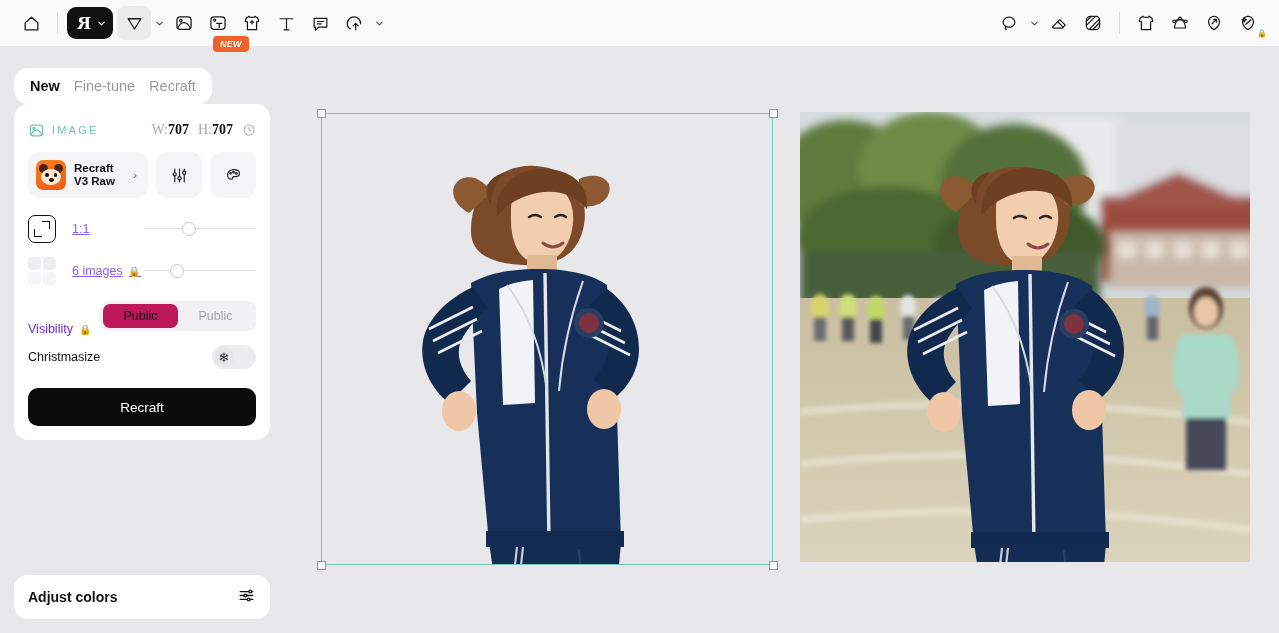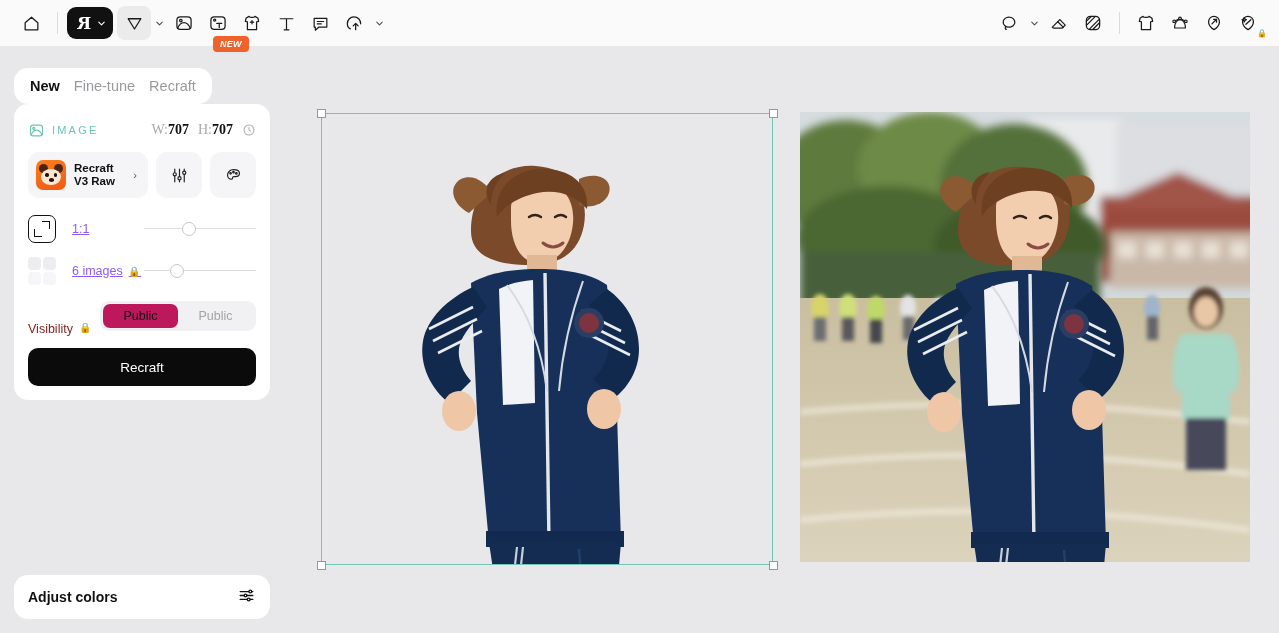--- a/index.html
+++ b/index.html
@@ -161,21 +161,21 @@
   }
   .slider .knob {
     position: absolute; top: 2px; width: 14px; height: 14px;
     border-radius: 50%; background: #fff; border: 1.3px solid #C7C7CC;
   }
 
   .vis-row {
     display: flex; align-items: center; padding: 0 14px;
     height: 32px; margin-top: 12px;
   }
-  .vis-label { font-size: 12.5px; color: #7f1d1d; display: flex; gap: 6px; margin-top: 26px; }
+  .vis-label { font-size: 12.5px; color: #6d28d9; display: flex; align-items: center; gap: 6px; margin-top: 26px; }
   .seg {
     margin-left: auto; background: #F1F1F3; border-radius: 9px;
     padding: 3px; display: flex; width: 156px; height: 30px;
   }
   .seg div {
     flex: 1; display: flex; align-items: center; justify-content: center;
     font-size: 12.5px; color: #A4A4A8; border-radius: 7px; cursor: pointer;
   }
   .seg div.on { background: #be185d; color: #111; font-weight: 500; }
 
@@ -471,20 +471,26 @@
     <span class="vis-label">
       <span>Visibility</span>
       <span style="font-size:10px;">🔒</span>
     </span>
     <div class="seg">
       <div class="on">Public</div>
       <div>Public</div>
     </div>
   </div>
 
+  <div class="xmas-row">
+    <span class="xmas-label">Christmasize</span>
+    <div class="toggle">
+      <div class="knob">❄</div>
+    </div>
+  </div>
 
   <div class="recraft-btn">Recraft</div>
 </div>
 
 <div class="adjust-card">
   <span class="adjust-title">Adjust colors</span>
   <span class="adjust-ico">
     <svg width="19" height="19" viewBox="0 0 24 24" fill="none" stroke="currentColor" stroke-width="1.6" stroke-linecap="round">
       <path d="M4 7h11M18.5 7H20M4 12h5M12.5 12H20M4 17h9M16.5 17H20"></path>
       <circle cx="16.8" cy="7" r="1.8"></circle>

